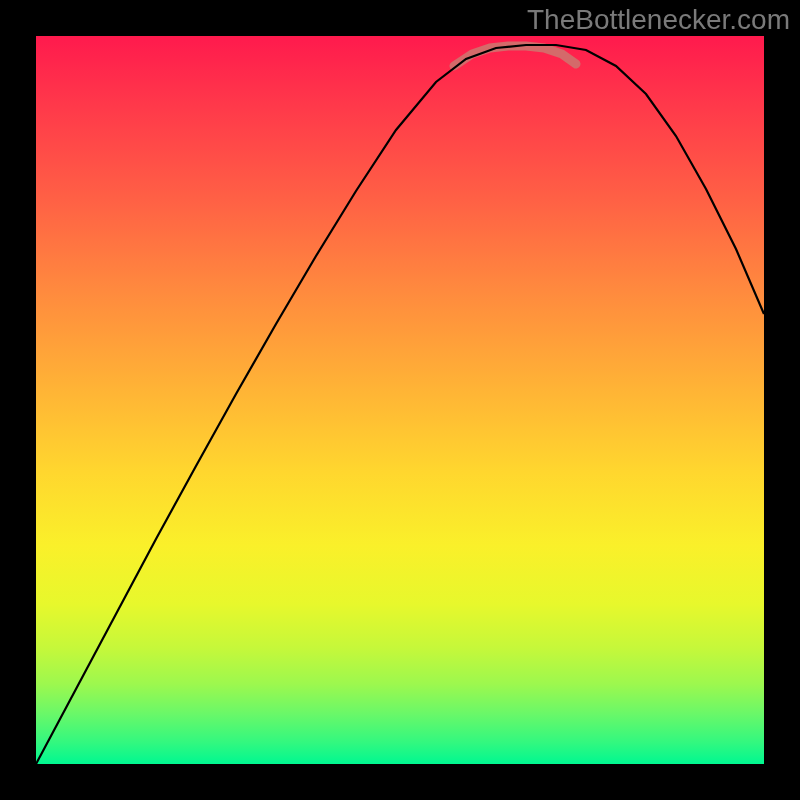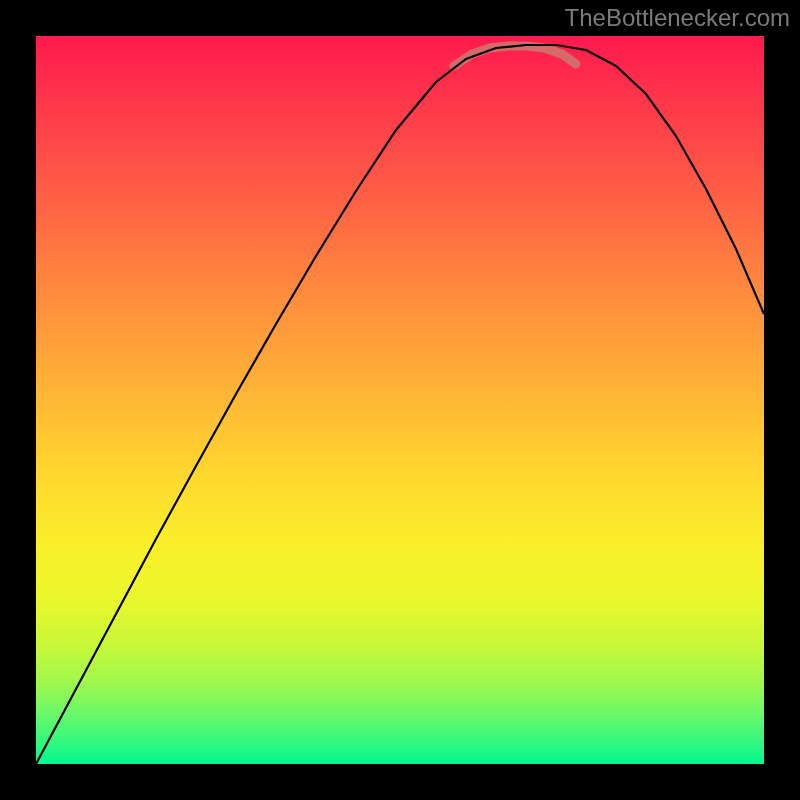--- a/index.html
+++ b/index.html
@@ -9,21 +9,21 @@
     background: #000;
     position: relative;
     overflow: hidden;
     font-family: Arial, sans-serif;
   }
   .watermark {
     position: absolute;
     top: 4px;
     right: 10px;
     color: #7a7a7a;
-    font-size: 24px;
+    font-size: 28px;
     font-weight: 500;
     z-index: 10;
   }
   .plot-area {
     position: absolute;
     left: 36px;
     top: 36px;
     width: 728px;
     height: 728px;
   }

